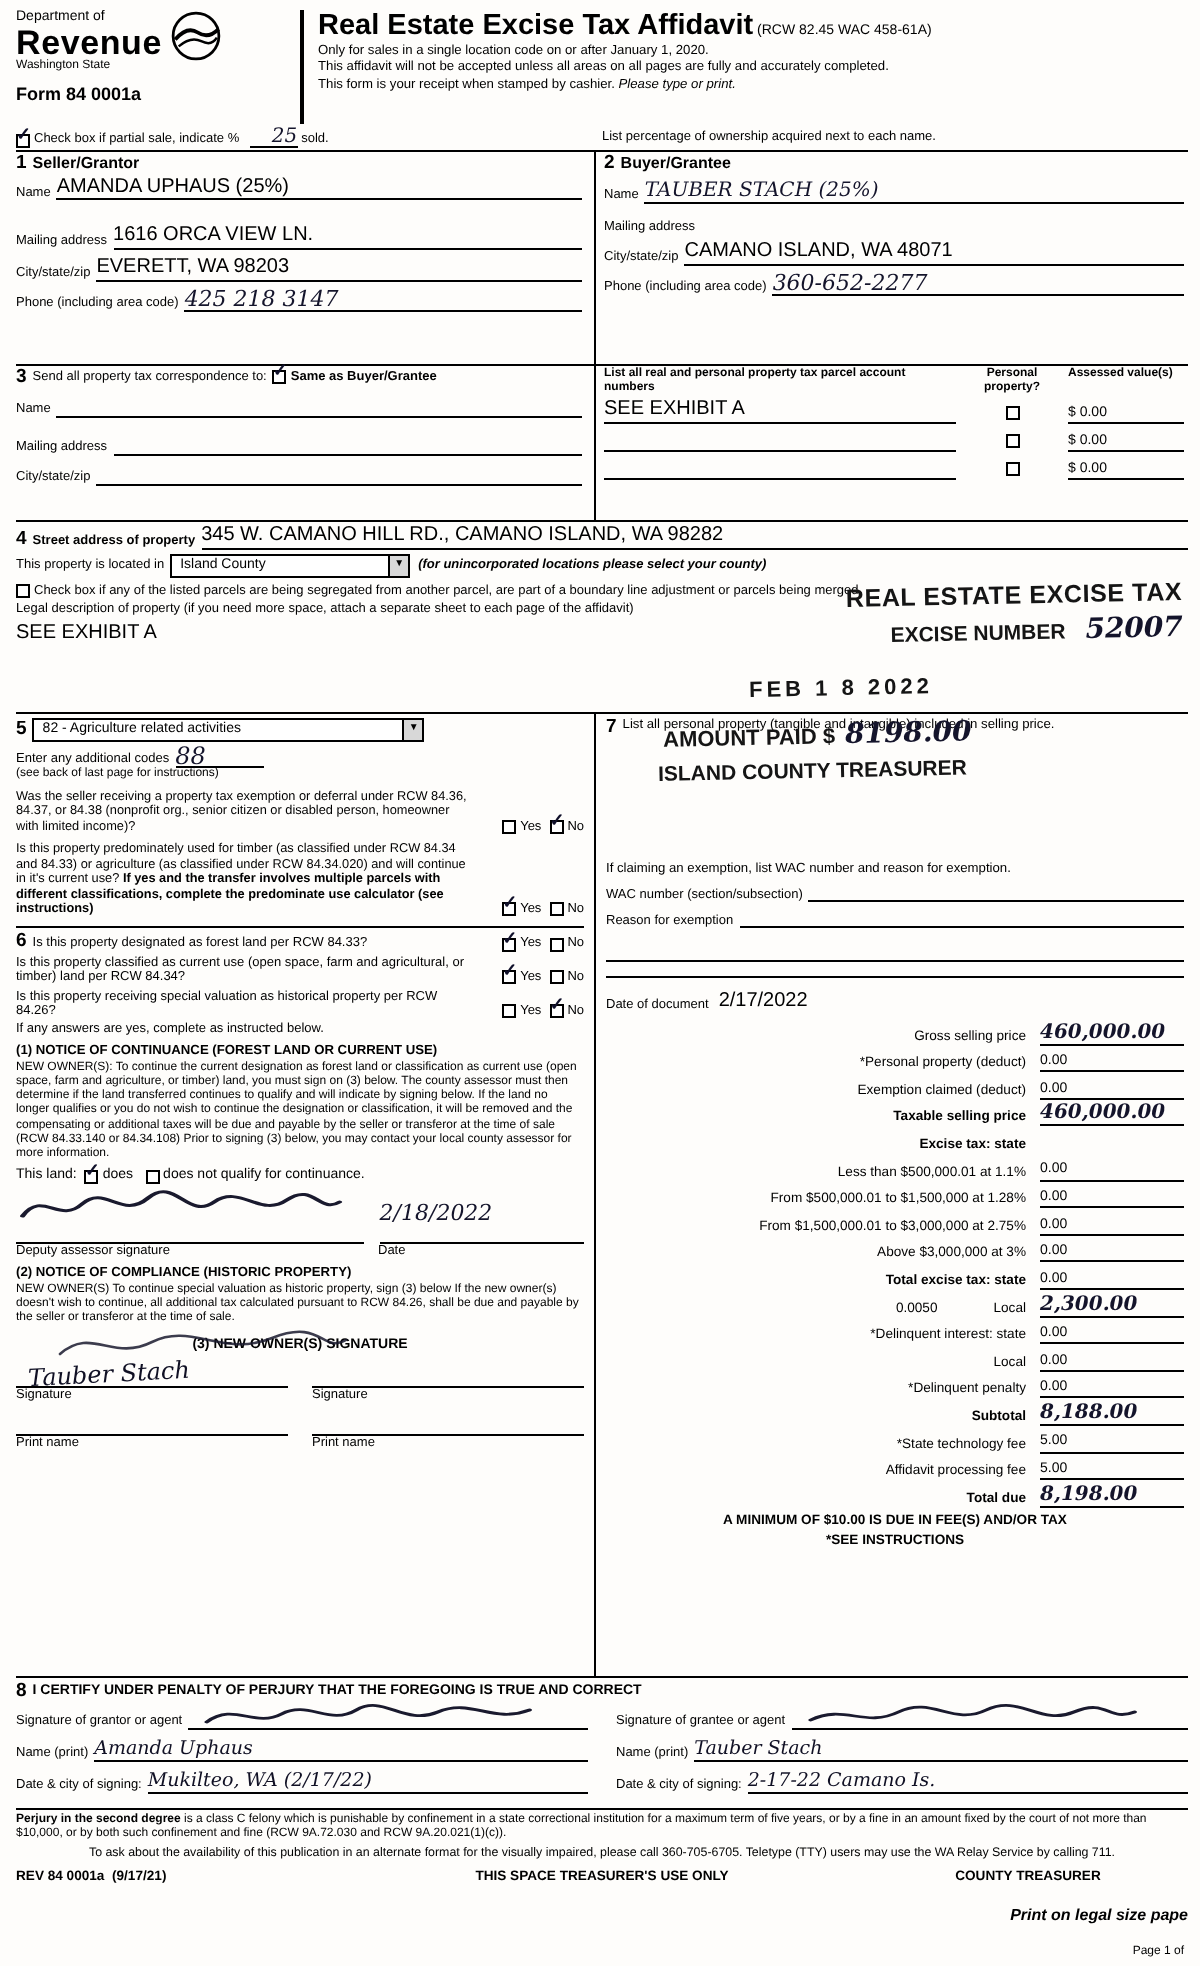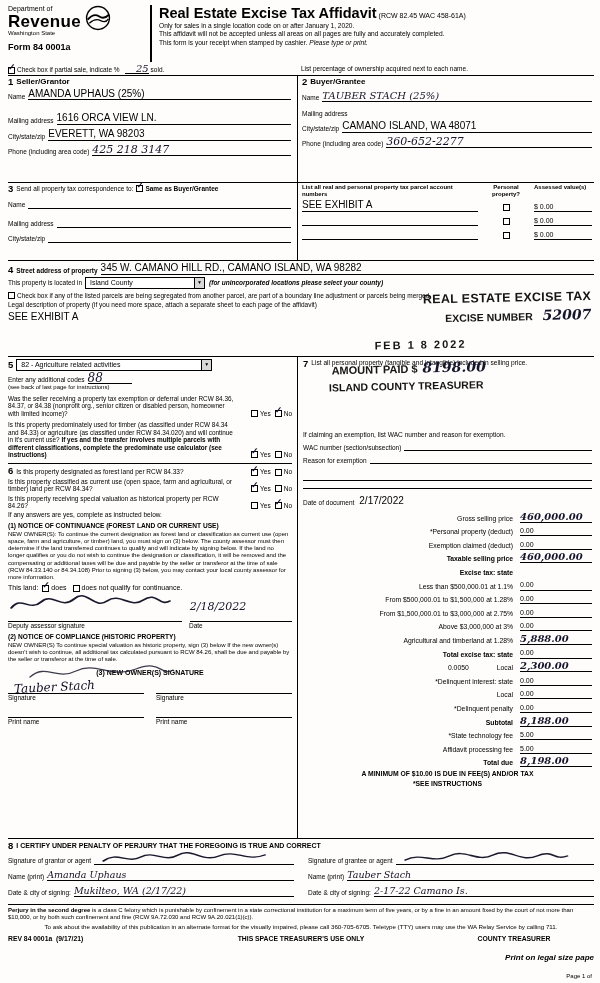--- a/index.html
+++ b/index.html
@@ -474,24 +474,20 @@
         </div>
         <div class="mrow">
           <span class="mlab">From $1,500,000.01 to $3,000,000 at 2.75%</span>
           <span class="mval">0.00</span>
         </div>
         <div class="mrow">
           <span class="mlab">Above $3,000,000 at 3%</span>
           <span class="mval">0.00</span>
         </div>
         <div class="mrow">
-          <span class="mlab">Agricultural and timberland at 1.28%</span>
-          <span class="mval hand">5,888.00</span>
-        </div>
-        <div class="mrow">
           <span class="mlab b">Total excise tax: state</span>
           <span class="mval">0.00</span>
         </div>
         <div class="mrow">
           <span class="mlab split">
             <span>0.0050</span>
             <span>Local</span>
           </span>
           <span class="mval hand">2,300.00</span>
         </div>

